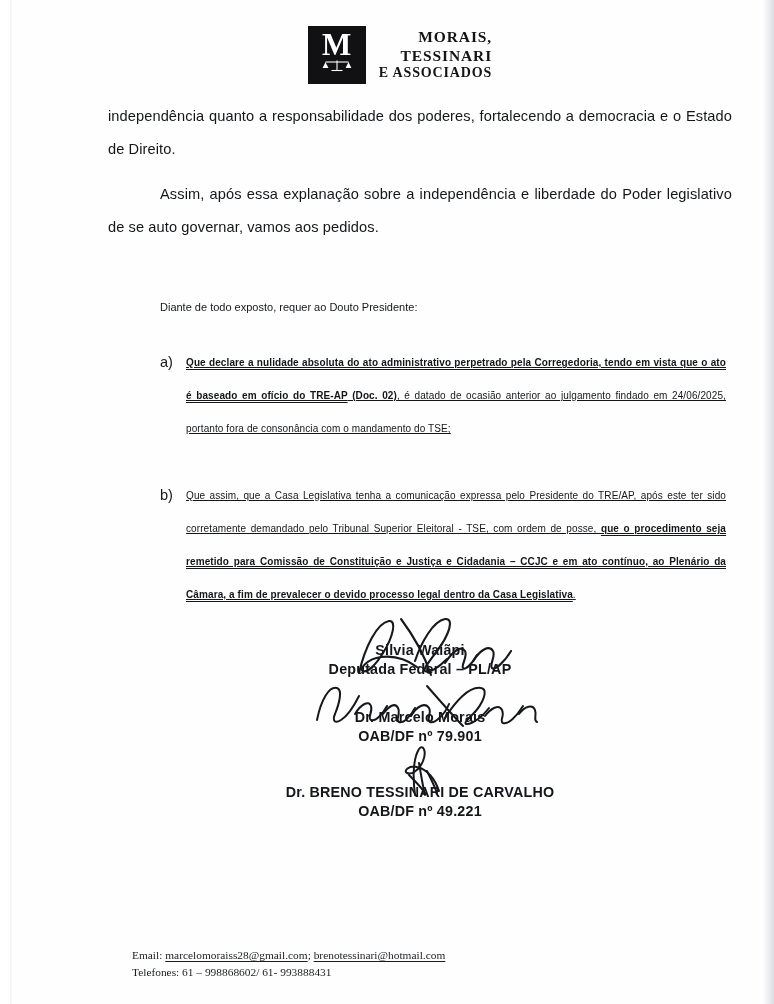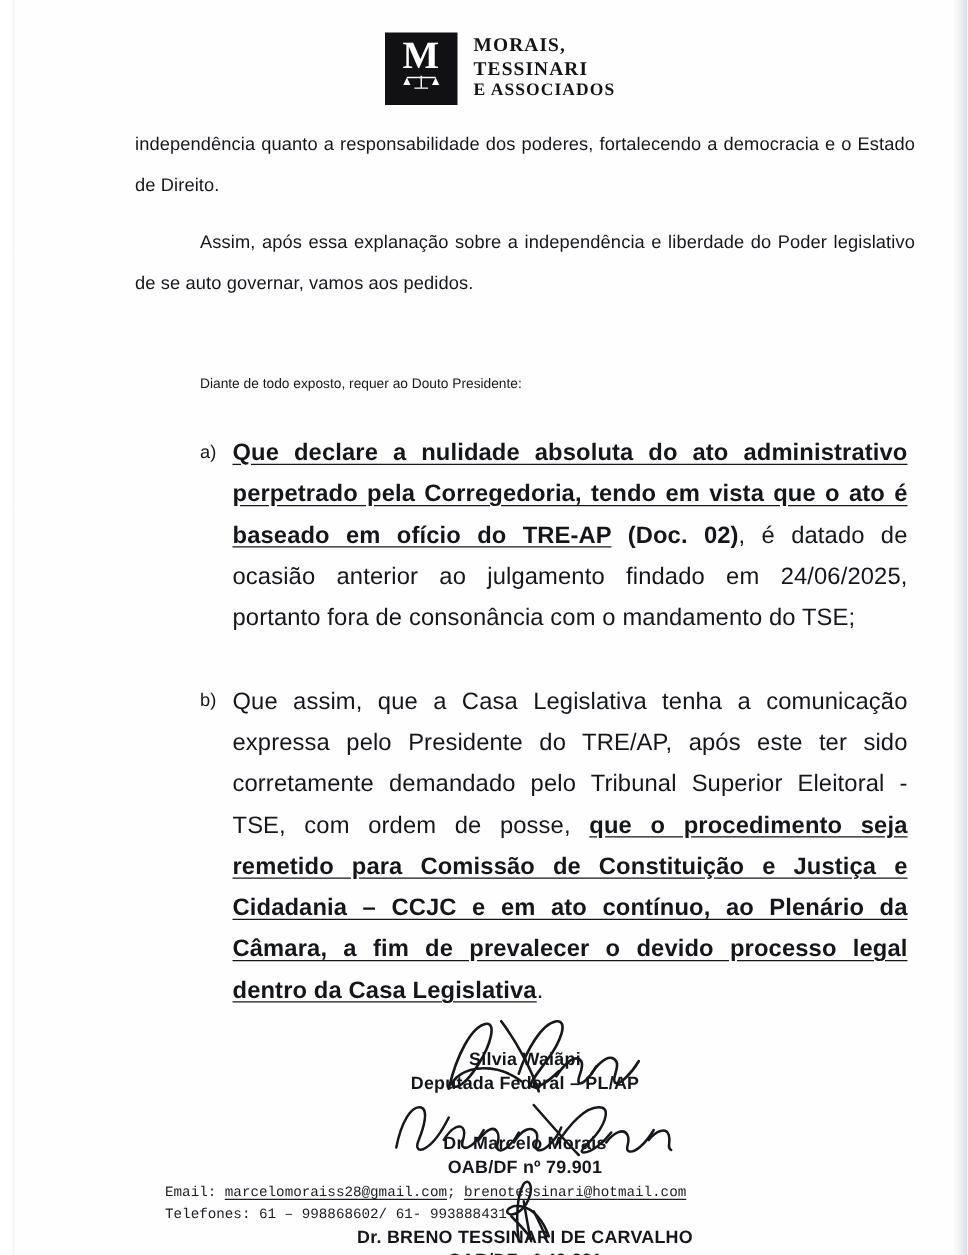--- a/index.html
+++ b/index.html
@@ -64,20 +64,21 @@
   }
   .logo-scales { margin-top: 1px; }
 
   .logo-words {
     font-family: "Liberation Serif", serif;
     font-size: 15.5px;
     font-weight: 700;
     color: #141417;
     letter-spacing: 0.9px;
     line-height: 1.21;
+    text-align: right;
   }
   .logo-words .l3 { font-size: 14px; letter-spacing: 0.85px; }
 
   
   .body-area {
     padding: 0 28px 0 94px;
     margin-top: 16px;
   }
   p.para {
     margin: 0 0 0 0;
@@ -113,25 +114,26 @@
     padding-right: 6px;
   }
   .item-marker {
     flex: none;
     width: 26px;
     font-size: 14.6px;
     line-height: 33px;
   }
   .item-text {
     flex: 1;
-    font-size: 19px;
+    font-size: 10px;
     line-height: 33px;
     text-align: justify;
     text-justify: inter-word;
     letter-spacing: 0.1px;
+    text-decoration: underline;
   }
   .bu { font-weight: 700; text-decoration: underline; text-underline-offset: 3px; }
   .b  { font-weight: 700; }
 
   
   .sig-zone { margin-top: 30px; text-align: center; position: relative; }
 
   .date-line {
     font-size: 14.6px;
     letter-spacing: 0.1px;
@@ -150,21 +152,21 @@
     left: 50%;
     transform: translateX(-50%);
     pointer-events: none;
   }
 
   
   .footer {
     position: absolute;
     left: 118px;
     bottom: 24px;
-    font-family: Liberation Mono, monospace;
+    font-family: Liberation Serif, serif;
     font-size: 11.4px;
     line-height: 16.5px;
     color: #1a1c20;
   }
   .footer .u { text-decoration: underline; text-underline-offset: 2px; }
 </style>
 </head>
 <body>
 
 <div class="page-edge-left"></div>

